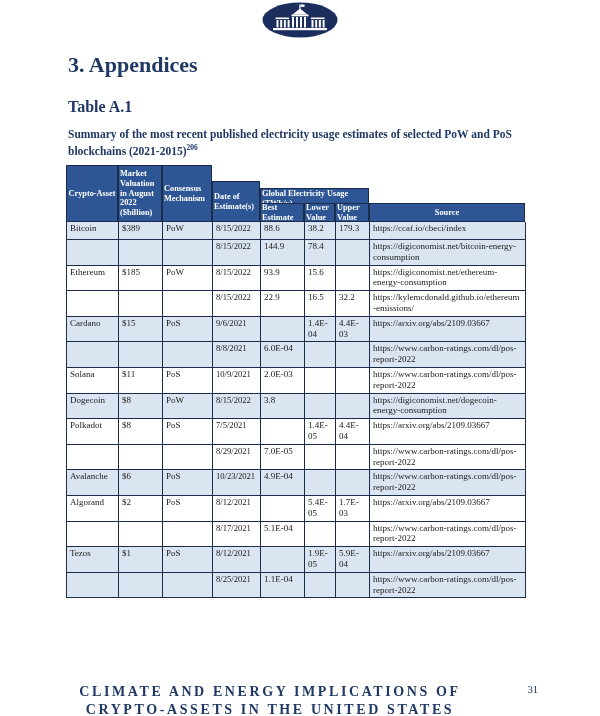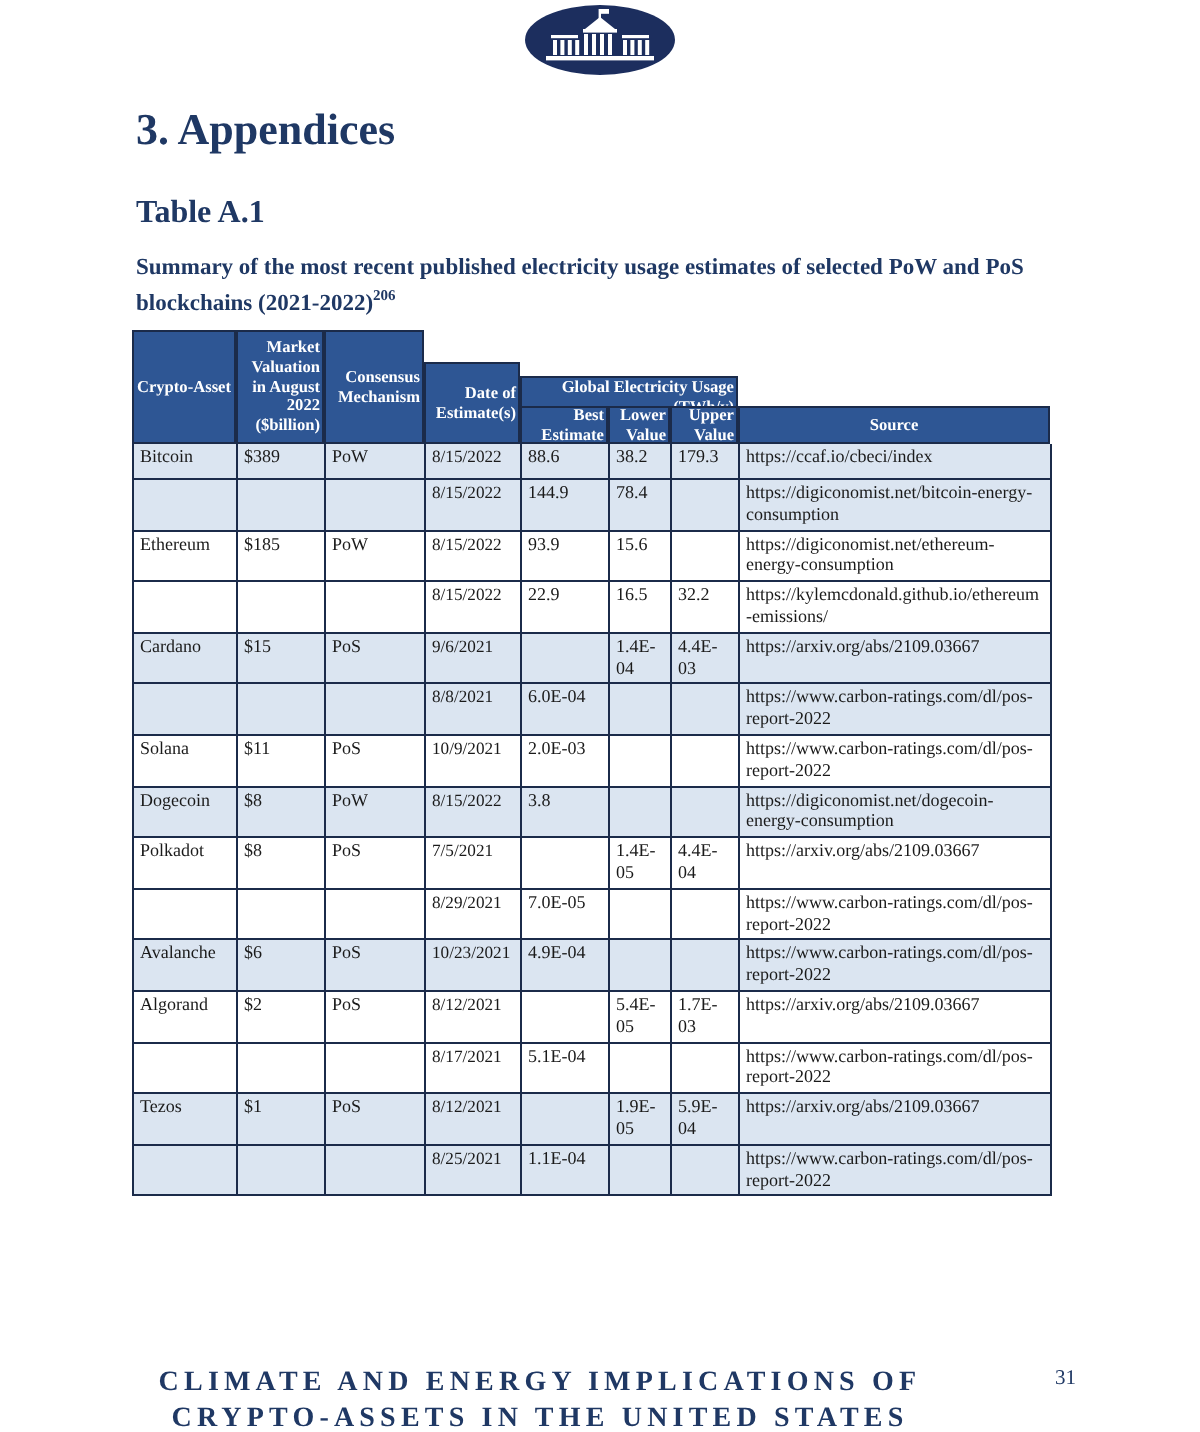--- a/index.html
+++ b/index.html
@@ -14,21 +14,21 @@
   .h1 { position:absolute; left:68px; top:52px; font-size:22px; font-weight:bold; color:var(--heading); }
   .h2 { position:absolute; left:68px; top:98px; font-size:16px; font-weight:bold; color:var(--heading); }
   .subtitle { position:absolute; left:68px; top:127px; width:474px; font-size:11.5px;
               font-weight:bold; color:var(--heading); line-height:1.35; }
   .subtitle sup { font-size:7.5px; }
   
   .tbl { position:absolute; left:66px; top:165px; width:460px; }
   .thead { position:relative; height:57px; }
   .hcell {
     position:absolute; box-sizing:border-box; background:var(--header-bg); color:#fff;
-    font-weight:bold; font-size:8.3px; line-height:1.18; text-align:right;
+    font-weight:bold; font-size:8.3px; line-height:1.18; text-align:left;
     display:flex; align-items:center; justify-content:center;
     border:1px solid var(--border); padding:1px;
   }
   .hc1 { left:0;   top:0;  width:52px;  height:57px; }
   .hc2 { left:52px; top:0; width:44px;  height:57px; }
   .hc3 { left:96px; top:0; width:50px;  height:57px; }
   .hc4 { left:146px; top:16px; width:48px; height:41px; }
   .hgrp{ left:194px; top:23px; width:109px; height:22px; }
   .hc5 { left:194px; top:38px; width:44px; height:19px; }
   .hc6 { left:238px; top:38px; width:31px; height:19px; }
@@ -84,21 +84,21 @@
       <rect x="49.5" y="18" width="2" height="7.5" fill="#fff"></rect>
       <rect x="53.2" y="18" width="2" height="7.5" fill="#fff"></rect>
       <rect x="56.9" y="18" width="2" height="7.5" fill="#fff"></rect>
       <rect x="60.6" y="18" width="2" height="7.5" fill="#fff"></rect>
     </svg>
   </div>
 
   <div class="h1">3. Appendices</div>
   <div class="h2">Table A.1</div>
 
-  <div class="subtitle"><span>Summary of the most recent published electricity usage estimates of selected PoW and PoS blockchains (2021-2022)</span><sup>206</sup></div>
+  <div class="subtitle"><span>Summary of the most recent published electricity usage estimates of selected PoW and PoS blockchains (2021-2015)</span><sup>206</sup></div>
 
   <div class="tbl">
     <div class="thead">
       <div class="hcell hc1">Crypto-Asset</div>
       <div class="hcell hc2">Market Valuation in August 2022 ($billion)</div>
       <div class="hcell hc4">Date of Estimate(s)</div>
       <div class="hcell hc3">Consensus Mechanism</div>
       <div class="hcell hgrp">Global Electricity Usage (TWh/y)</div>
       <div class="hcell hc5">Best Estimate</div>
       <div class="hcell hc6">Lower Value</div>

